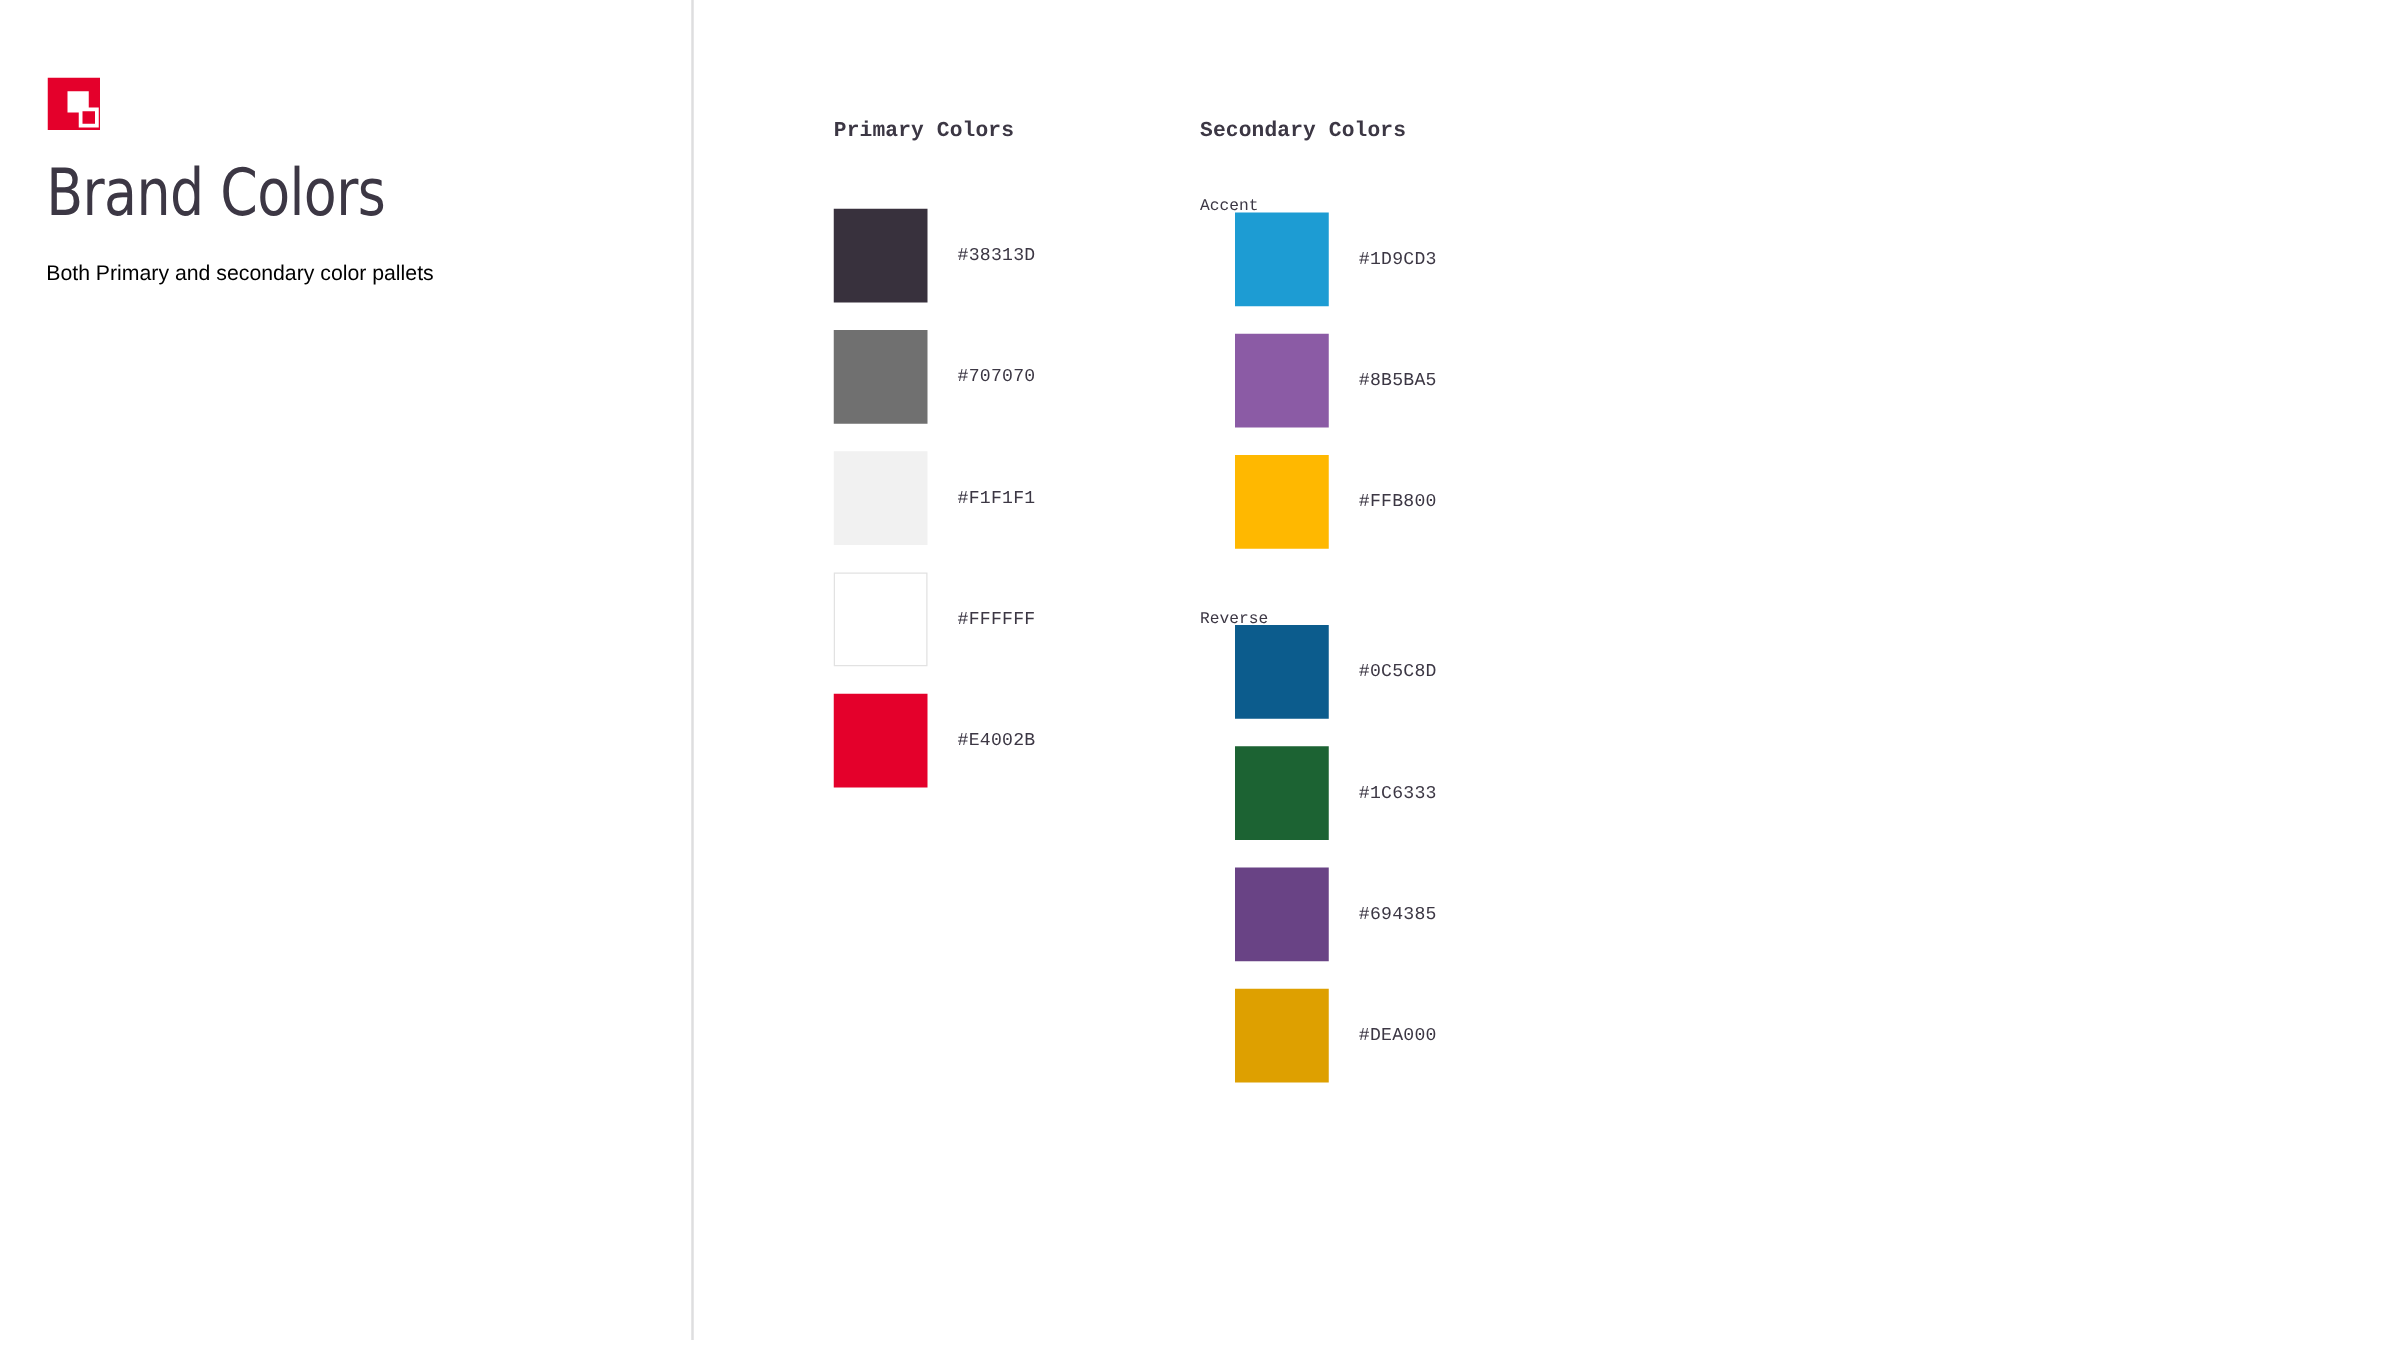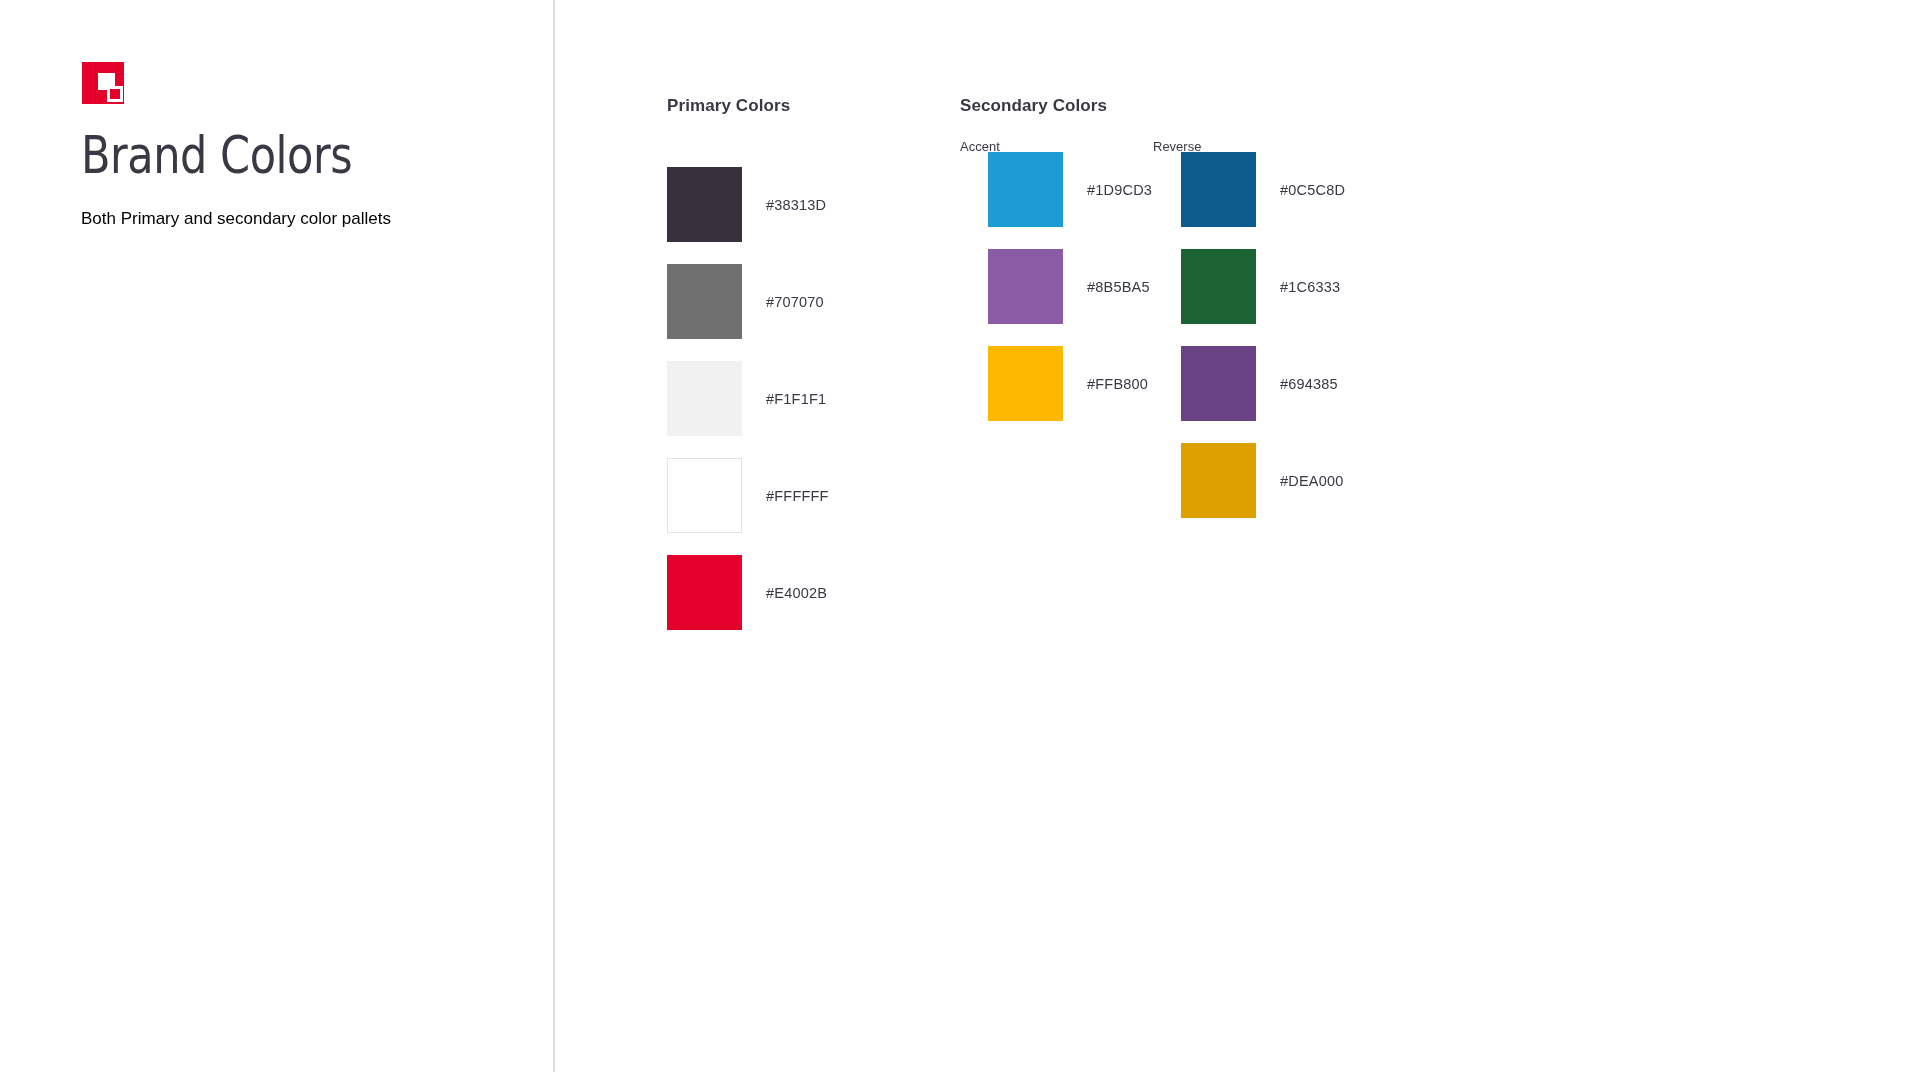--- a/index.html
+++ b/index.html
@@ -20,21 +20,20 @@
   }
 
   
   #left-panel {
     position: absolute;
     left: 0;
     top: 0;
     width: 553px;
     height: 1080px;
     background: #ffffff;
-    margin-left: 44px;
   }
 
   #brand-logo {
     position: absolute;
     left: 38px;
     top: 62px;
     width: 42px;
     height: 42px;
   }
 
@@ -76,21 +75,21 @@
 
   
   #palettes {
     position: absolute;
     left: 0;
     top: 0;
     width: 1920px;
     height: 1080px;
   }
 
-  .palette-group { position: absolute; }
+  .palette-group { position: absolute; font-family: Liberation Mono, monospace; }
 
   #primary-group { left: 667px; top: 96px; }
   #secondary-group { left: 960px; top: 96px; }
 
   .group-heading {
     font-size: 17px;
     font-weight: 700;
     color: #3c3744;
     letter-spacing: 0.1px;
     white-space: nowrap;
@@ -194,21 +193,21 @@
           </div>
           <div class="swatch-row">
             <div class="swatch" style="background: rgb(228, 0, 43);"></div>
             <div class="swatch-label">#E4002B</div>
           </div>
         </div>
     </section>
 
     <section class="palette-group" id="secondary-group">
       <div class="group-heading">Secondary Colors</div>
-      <div class="subgroup-row" id="secondary-sub" style="top:17px;">
+      <div class="subgroup-row" id="secondary-sub" style="top:35px;flex-direction:column;">
           <div class="subcolumn">
             <div class="subgroup-label">Accent</div>
             <div class="swatch-list">
               <div class="swatch-row">
                 <div class="swatch" style="background: rgb(29, 156, 211);"></div>
                 <div class="swatch-label">#1D9CD3</div>
               </div>
               <div class="swatch-row">
                 <div class="swatch" style="background: rgb(139, 91, 165);"></div>
                 <div class="swatch-label">#8B5BA5</div>

